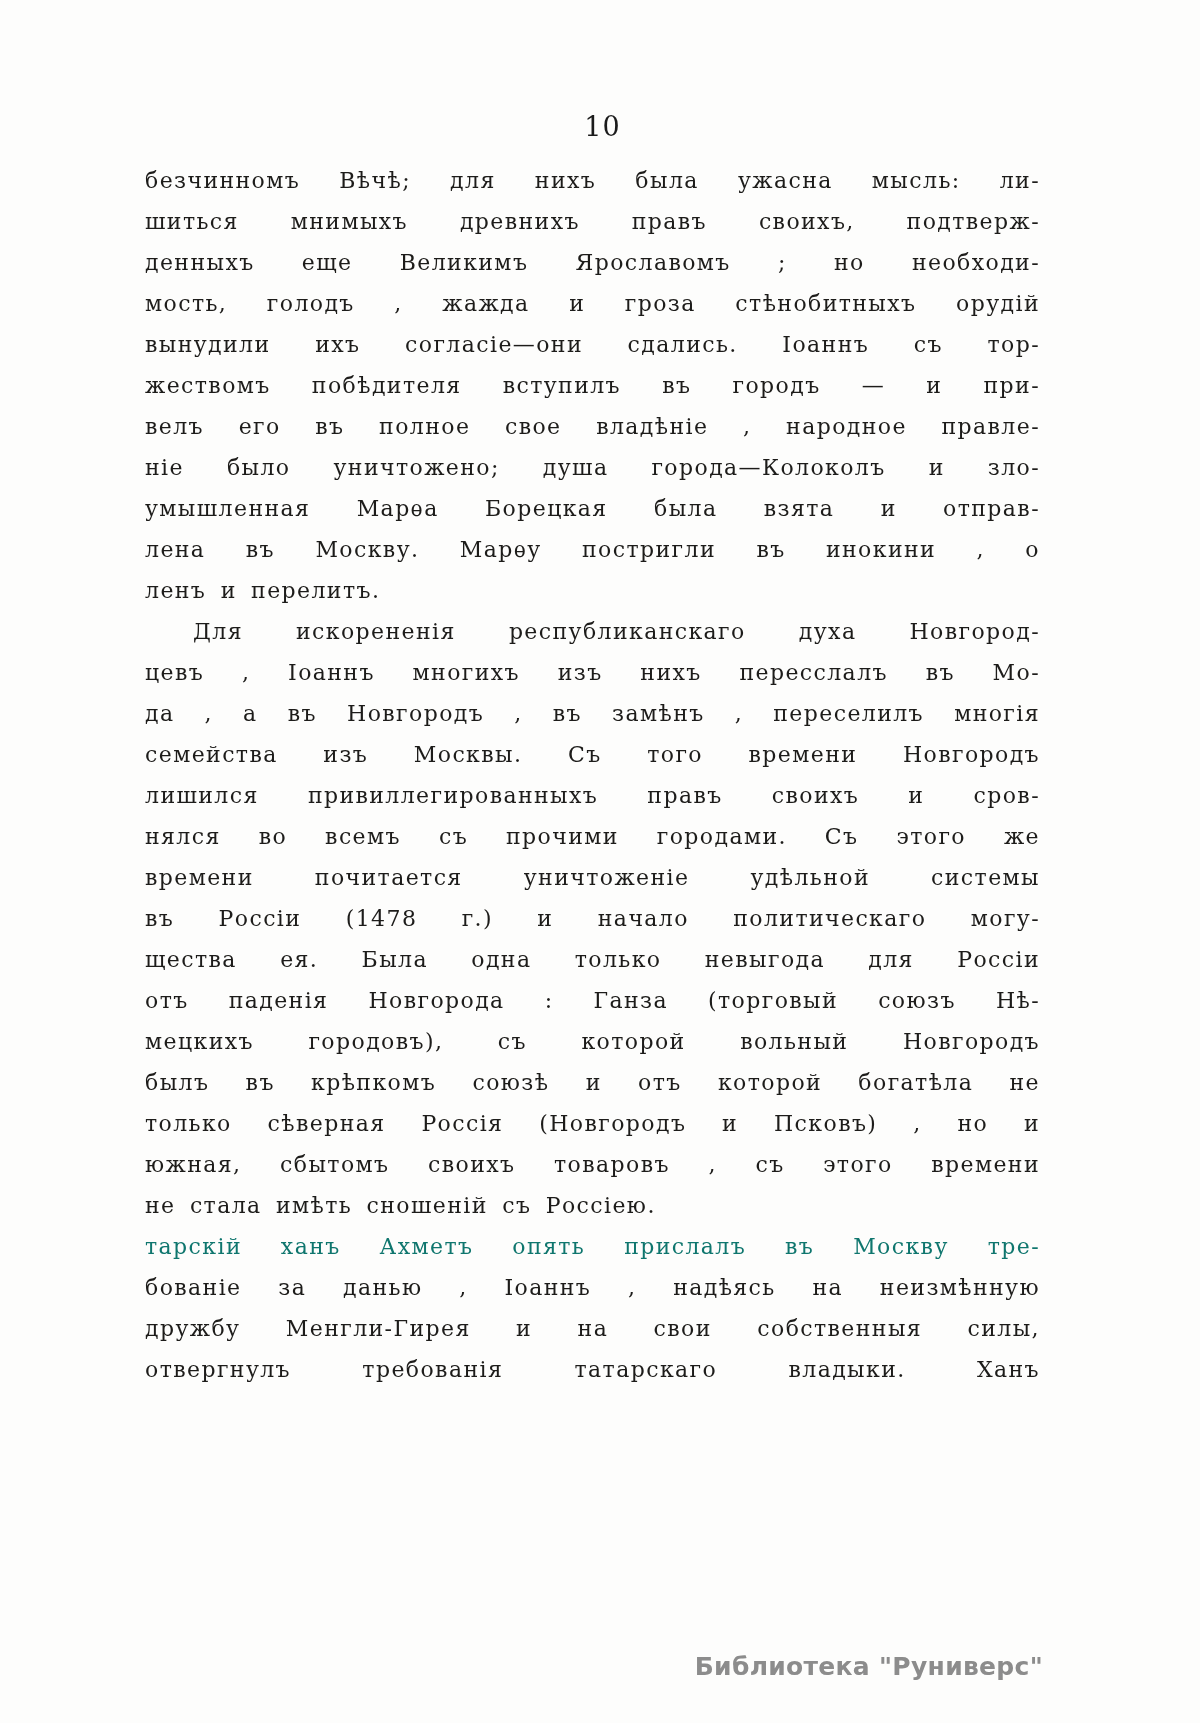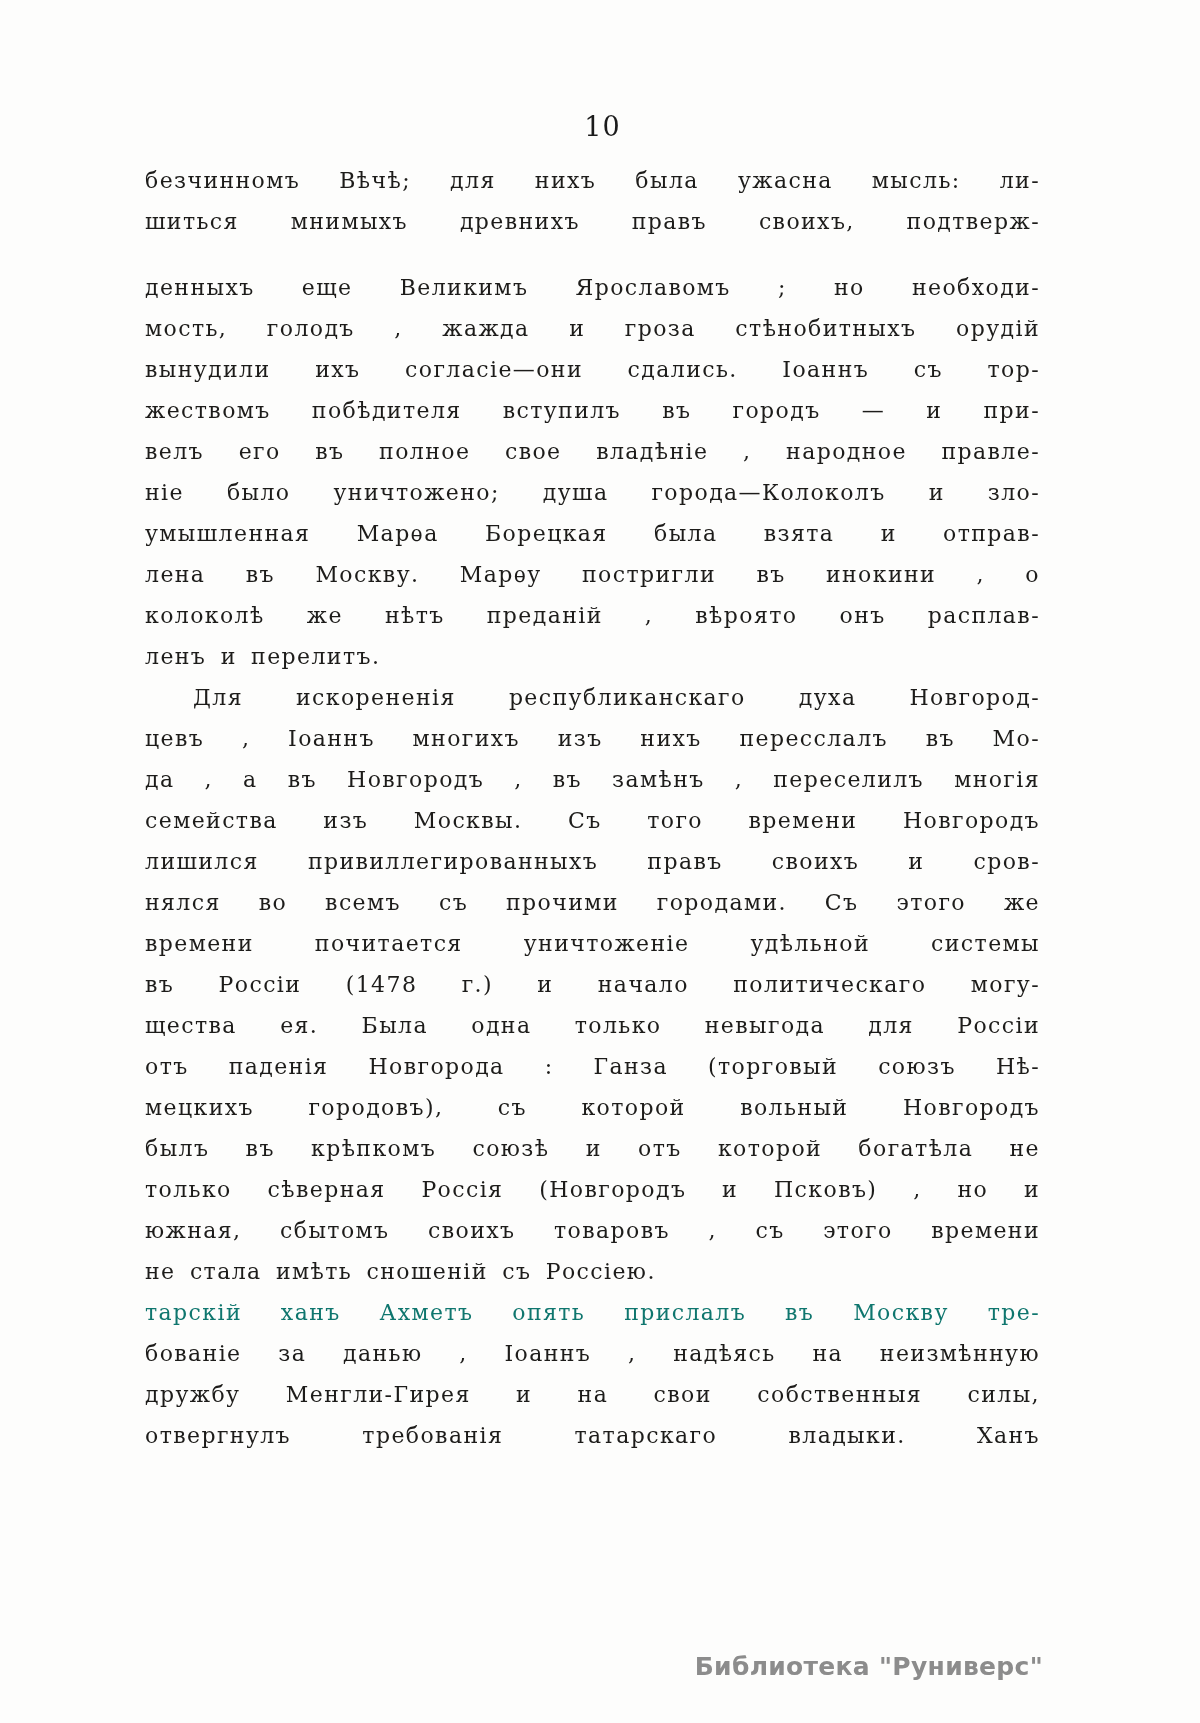--- a/index.html
+++ b/index.html
@@ -62,29 +62,28 @@
 </style>
 </head>
 <body>
 
 <div class="scan-page" style="background: rgb(253, 253, 252);">
   <div class="page-number">10</div>
 
   <div class="body-text" id="body-text">
       <div class="text-line" style="color: rgb(29, 28, 26);">безчинномъ Вѣчѣ; для нихъ была ужасна мысль: ли-</div>
       <div class="text-line" style="color: rgb(29, 28, 26);">шиться мнимыхъ древнихъ правъ своихъ, подтверж-</div>
-      <div class="text-line" style="color: rgb(29, 28, 26); margin-top: 25px;">денныхъ еще Великимъ Ярославомъ ; но необходи-</div>
+      <div class="text-line" style="color: rgb(29, 28, 26);">денныхъ еще Великимъ Ярославомъ ; но необходи-</div>
       <div class="text-line" style="color: rgb(29, 28, 26);">мость, голодъ , жажда и гроза стѣнобитныхъ орудій</div>
       <div class="text-line" style="color: rgb(29, 28, 26);">вынудили ихъ согласіе—они сдались. Іоаннъ съ тор-</div>
       <div class="text-line" style="color: rgb(29, 28, 26);">жествомъ побѣдителя вступилъ въ городъ — и при-</div>
       <div class="text-line" style="color: rgb(29, 28, 26);">велъ его въ полное свое владѣніе , народное правле-</div>
       <div class="text-line" style="color: rgb(29, 28, 26);">ніе было уничтожено; душа города—Колоколъ и зло-</div>
       <div class="text-line" style="color: rgb(29, 28, 26);">умышленная Марѳа Борецкая была взята и отправ-</div>
       <div class="text-line" style="color: rgb(29, 28, 26);">лена въ Москву. Марѳу постригли въ инокини , о</div>
-      <div class="text-line" style="color: rgb(29, 28, 26);">колоколѣ же нѣтъ преданій , вѣроято онъ расплав-</div>
       <div class="text-line para-end" style="color: rgb(29, 28, 26);">ленъ и перелитъ.</div>
       <div class="text-line indent" style="color: rgb(29, 28, 26);">Для искорененія республиканскаго духа Новгород-</div>
       <div class="text-line" style="color: rgb(29, 28, 26);">цевъ , Іоаннъ многихъ изъ нихъ пересслалъ въ Мо-</div>
       <div class="text-line" style="color: rgb(29, 28, 26);">да , а въ Новгородъ , въ замѣнъ , переселилъ многія</div>
       <div class="text-line" style="color: rgb(29, 28, 26);">семейства изъ Москвы. Съ того времени Новгородъ</div>
       <div class="text-line" style="color: rgb(29, 28, 26);">лишился привиллегированныхъ правъ своихъ и сров-</div>
       <div class="text-line" style="color: rgb(29, 28, 26);">нялся во всемъ съ прочими городами. Съ этого же</div>
       <div class="text-line" style="color: rgb(29, 28, 26);">времени почитается уничтоженіе удѣльной системы</div>
       <div class="text-line" style="color: rgb(29, 28, 26);">въ Россіи (1478 г.) и начало политическаго могу-</div>
       <div class="text-line" style="color: rgb(29, 28, 26);">щества ея. Была одна только невыгода для Россіи</div>

